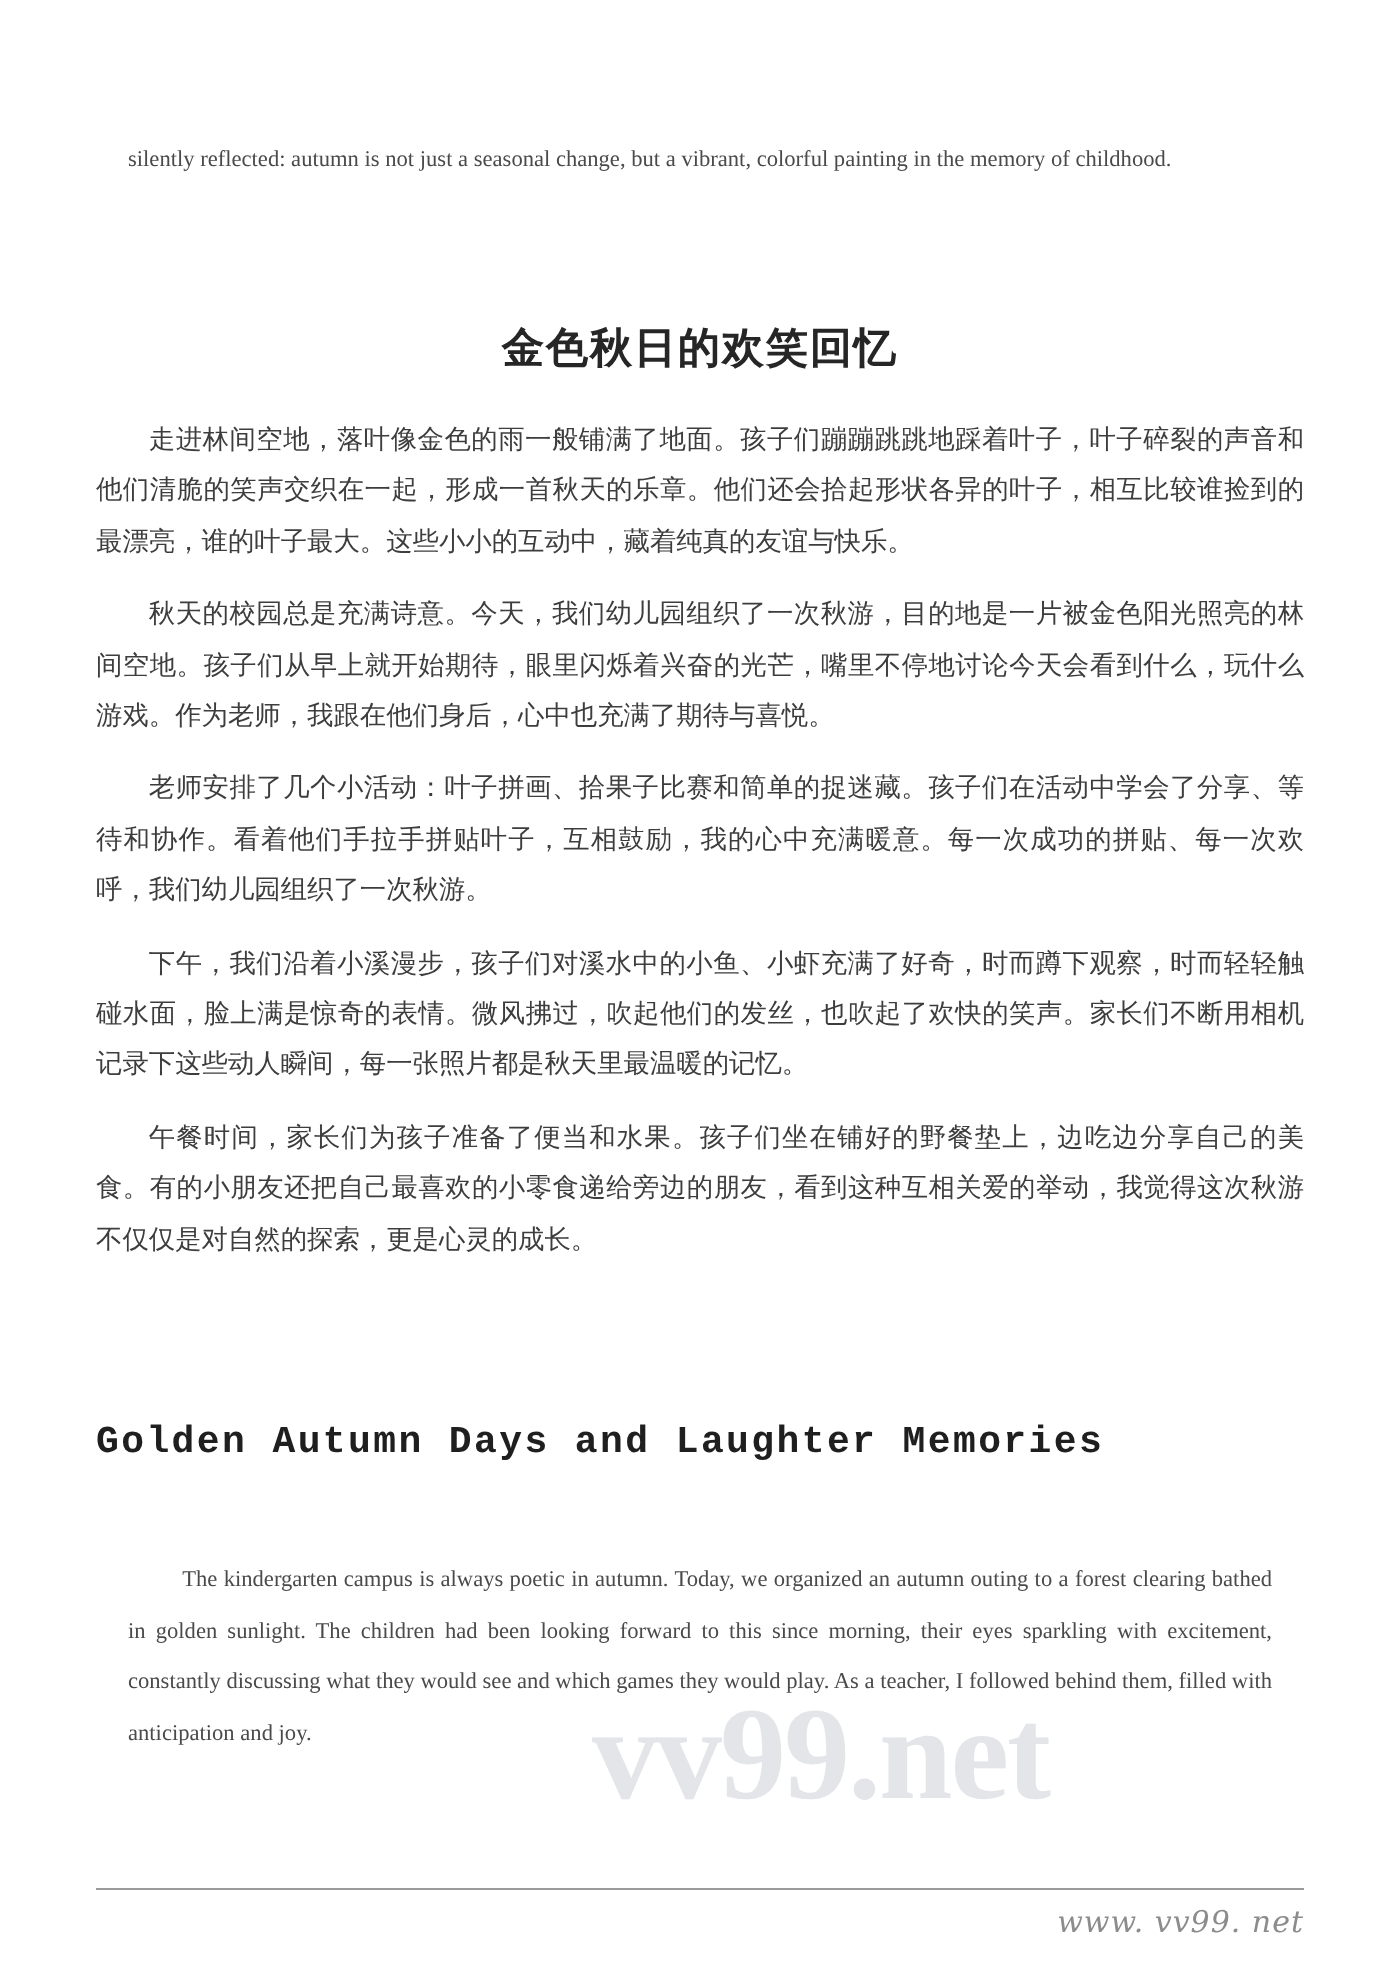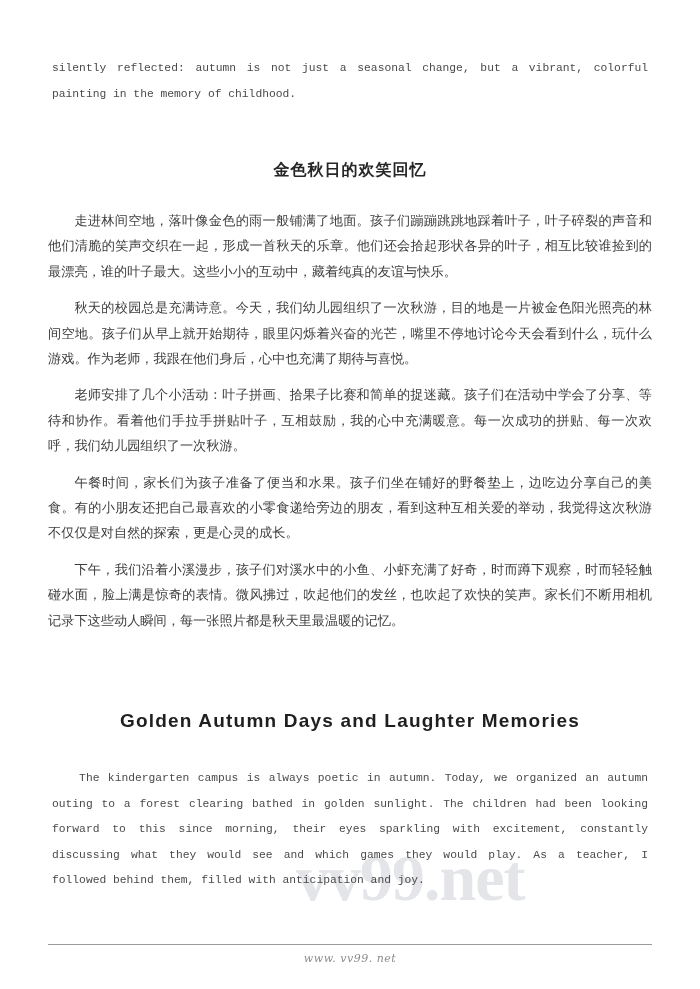--- a/index.html
+++ b/index.html
@@ -30,27 +30,27 @@
     font-size: 66px;
     letter-spacing: -1px;
     color: #e3e5e9;
     white-space: nowrap;
     z-index: 0;
     user-select: none;
   }
 
   
   .en-para {
-    font-family: Liberation Mono, monospace;
+    font-family: Liberation Serif, serif;
     font-size: 11.3px;
     line-height: 25.5px;
     color: #4a4a4a;
     text-align: justify;
     text-justify: inter-word;
-    margin: 4px;
+    margin: 16px;
     position: relative;
     z-index: 2;
   }
   .en-para.indent { text-indent: 2.4em; }
 
   .top-block {
     position: absolute;
     left: 48px;
     top: 52px;
     width: 604px;
@@ -58,21 +58,21 @@
 
   
   .cn-title {
     position: absolute;
     left: 48px;
     top: 160px;
     width: 604px;
     text-align: center;
     font-family: "DejaVu Sans", "Liberation Sans", sans-serif;
     font-weight: bold;
-    font-size: 16px;
+    font-size: 21px;
     letter-spacing: 1px;
     color: #262626;
     margin: 0;
   }
 
   
   .cn-body {
     position: absolute;
     left: 48px;
     top: 208px;
@@ -89,22 +89,22 @@
     margin: 0 0 11px 0;
     word-break: break-all;
   }
 
   
   .en-title {
     position: absolute;
     left: 48px;
     top: 710px;
     width: 604px;
-    text-align: center;
-    font-family: Liberation Sans, sans-serif;
+    text-align: left;
+    font-family: Liberation Mono, monospace;
     font-weight: bold;
     font-size: 19px;
     letter-spacing: 1.2px;
     color: #1f1f1f;
     margin: 0;
   }
 
   .en-body {
     position: absolute;
     left: 48px;
@@ -122,24 +122,24 @@
     width: 604px;
     height: 1px;
     background: #9a9a9a;
     z-index: 3;
   }
   .footer-text {
     position: absolute;
     left: 48px;
     top: 952px;
     width: 604px;
-    text-align: center;
+    text-align: right;
     font-family: "DejaVu Serif", "Liberation Serif", serif;
     font-style: italic;
-    font-size: 11px;
+    font-size: 15px;
     letter-spacing: 0.5px;
     color: #8c8c8c;
     z-index: 3;
   }
 </style>
 </head>
 <body>
 
 <div class="page">
 
@@ -148,22 +148,22 @@
   <div class="top-block">
     <p class="en-para">silently reflected: autumn is not just a seasonal change, but a vibrant, colorful painting in the memory of childhood.</p>
   </div>
 
   <h1 class="cn-title">金色秋日的欢笑回忆</h1>
 
   <div class="cn-body">
     <p class="cn-para">走进林间空地，落叶像金色的雨一般铺满了地面。孩子们蹦蹦跳跳地踩着叶子，叶子碎裂的声音和他们清脆的笑声交织在一起，形成一首秋天的乐章。他们还会拾起形状各异的叶子，相互比较谁捡到的最漂亮，谁的叶子最大。这些小小的互动中，藏着纯真的友谊与快乐。</p>
     <p class="cn-para">秋天的校园总是充满诗意。今天，我们幼儿园组织了一次秋游，目的地是一片被金色阳光照亮的林间空地。孩子们从早上就开始期待，眼里闪烁着兴奋的光芒，嘴里不停地讨论今天会看到什么，玩什么游戏。作为老师，我跟在他们身后，心中也充满了期待与喜悦。</p>
     <p class="cn-para">老师安排了几个小活动：叶子拼画、拾果子比赛和简单的捉迷藏。孩子们在活动中学会了分享、等待和协作。看着他们手拉手拼贴叶子，互相鼓励，我的心中充满暖意。每一次成功的拼贴、每一次欢呼，我们幼儿园组织了一次秋游。</p>
+    <p class="cn-para">下午，我们沿着小溪漫步，孩子们对溪水中的小鱼、小虾充满了好奇，时而蹲下观察，时而轻轻触碰水面，脸上满是惊奇的表情。微风拂过，吹起他们的发丝，也吹起了欢快的笑声。家长们不断用相机记录下这些动人瞬间，每一张照片都是秋天里最温暖的记忆。</p>
     <p class="cn-para">午餐时间，家长们为孩子准备了便当和水果。孩子们坐在铺好的野餐垫上，边吃边分享自己的美食。有的小朋友还把自己最喜欢的小零食递给旁边的朋友，看到这种互相关爱的举动，我觉得这次秋游不仅仅是对自然的探索，更是心灵的成长。</p>
-    <p class="cn-para">下午，我们沿着小溪漫步，孩子们对溪水中的小鱼、小虾充满了好奇，时而蹲下观察，时而轻轻触碰水面，脸上满是惊奇的表情。微风拂过，吹起他们的发丝，也吹起了欢快的笑声。家长们不断用相机记录下这些动人瞬间，每一张照片都是秋天里最温暖的记忆。</p>
   </div>
 
   <h2 class="en-title">Golden Autumn Days and Laughter Memories</h2>
 
   <div class="en-body">
     <p class="en-para indent">The kindergarten campus is always poetic in autumn. Today, we organized an autumn outing to a forest clearing bathed in golden sunlight. The children had been looking forward to this since morning, their eyes sparkling with excitement, constantly discussing what they would see and which games they would play. As a teacher, I followed behind them, filled with anticipation and joy.</p>
   </div>
 
   <div class="footer-rule"></div>
   <div class="footer-text">www. vv99. net</div>

